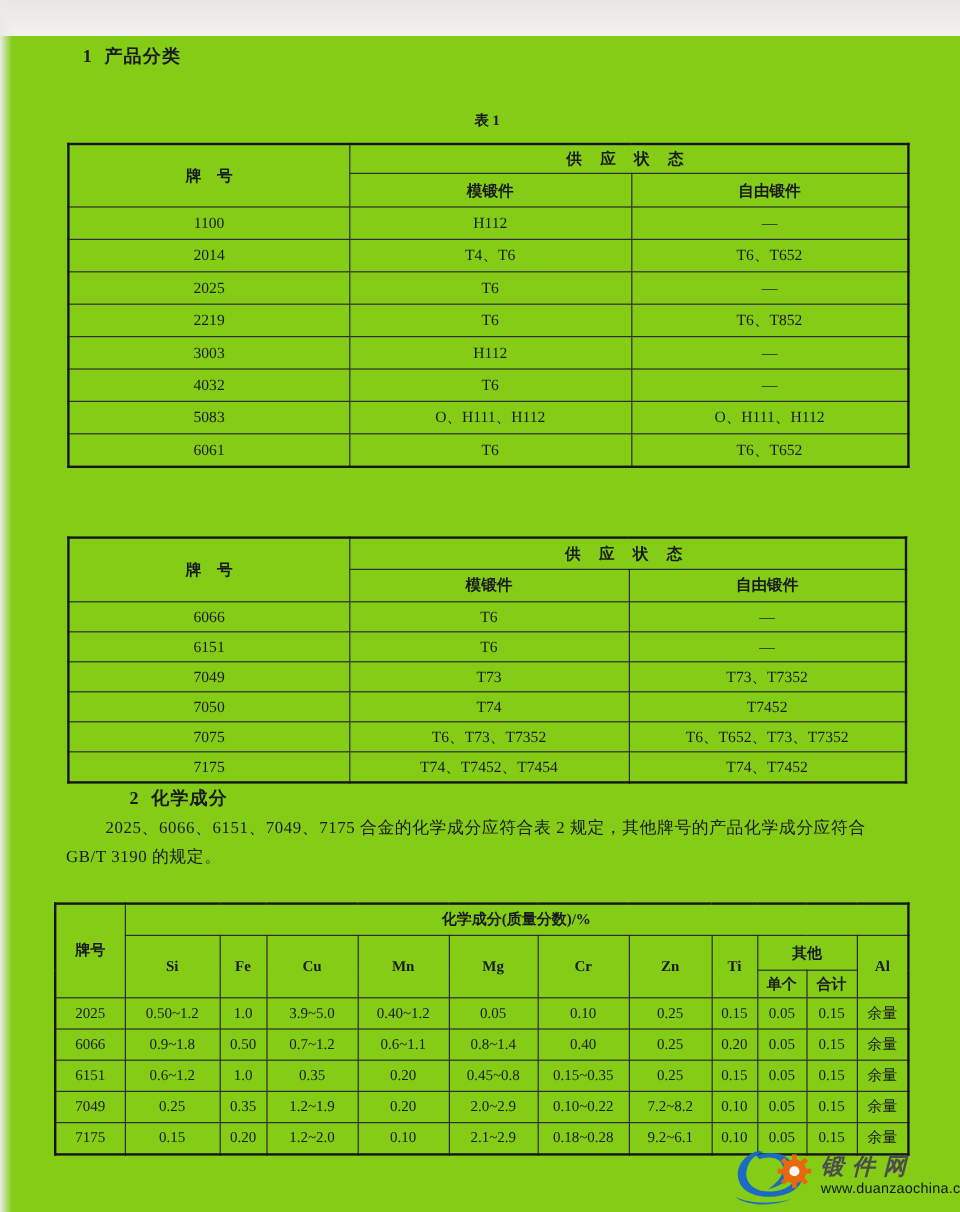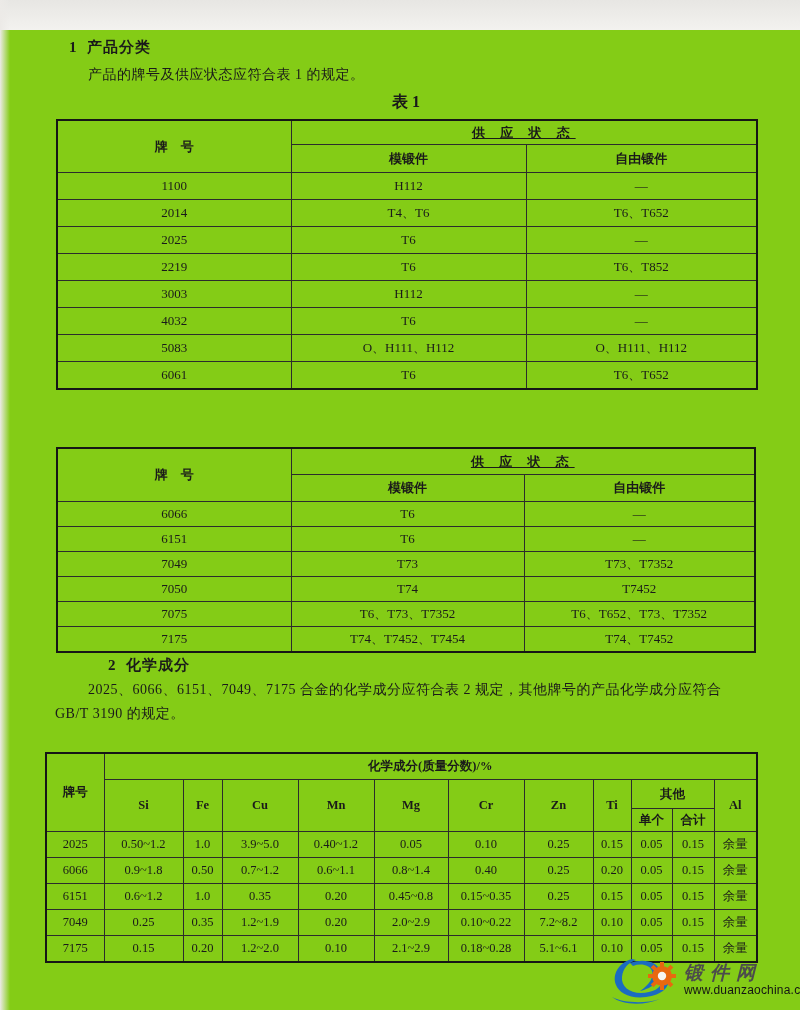--- a/index.html
+++ b/index.html
@@ -12,58 +12,57 @@
   .page::before{
     content:"";position:absolute;left:0;top:0;right:0;height:30px;
     background:linear-gradient(#e7e6e3,#f3f2ef);pointer-events:none;
   }
   .page::after{
     content:"";position:absolute;left:0;top:0;bottom:0;width:10px;
     background:linear-gradient(90deg,#eceae7,rgba(246,245,242,0));pointer-events:none;
   }
   .sec-heading{position:absolute;font-size:15px;font-weight:bold;white-space:pre;letter-spacing:1px;}
   .body-text{position:absolute;font-size:14px;white-space:pre;letter-spacing:0.5px;}
-  .tbl-caption{position:absolute;text-align:center;font-weight:bold;font-size:16px;}
+  .tbl-caption{position:absolute;text-align:center;font-weight:bold;font-size:12px;}
 
   table{position:absolute;border-collapse:collapse;table-layout:fixed;border:2px solid #161616;}
   th,td{border:1px solid #2c2c2c;text-align:center;vertical-align:middle;padding:0;
         font-weight:normal;font-size:13px;overflow:hidden;white-space:pre;}
   thead th{font-weight:bold;}
 
   .t1 .hr1 th{height:23px;}
   .t1 .hr2 th{height:27px;}
   .t1 tbody td{height:26px;}
 
   .t1b .hr1 th{height:25px;}
   .t1b .hr2 th{height:26px;}
   .t1b tbody td{height:24px;}
 
   .t2 th,.t2 td{font-size:12.5px;}
   .t2 .hr1 th{height:25px;}
   .t2 .hr2 th{height:28px;}
   .t2 .hr3 th{height:22px;}
   .t2 tbody td{height:25px;}
 
-  .th-supply{letter-spacing:6px;text-decoration:underline;}
+  .th-supply{letter-spacing:6px;}
 
   .logo{position:absolute;left:610px;top:954px;width:192px;height:52px;
         display:flex;align-items:center;}
   .logo-mark{flex:0 0 auto;}
   .logo-text{margin-left:2px;display:flex;flex-direction:column;align-items:flex-start;}
   .logo-name{font-size:19px;font-weight:bold;color:#4c4c4c;letter-spacing:7px;line-height:1.05;font-style:italic;}
   .logo-url{font-family:"Liberation Sans","DejaVu Sans",sans-serif;font-size:12px;color:#141414;margin-top:1px;letter-spacing:0.2px;}
 </style>
 </head>
 <body>
 
 <div class="page">
 
   <div class="sec-heading" style="left:69px;top:38px;">1  产品分类</div>
 
-  <div class="body-text" style="left:88px;top:66px;">产品的牌号及供应状态应符合表 1 的规定。</div>
 
   <div class="tbl-caption" style="left:56px;top:92px;width:700px;">表 1</div>
 
   <table class="t1" style="left:56px;top:119px;width:700px;">
     <colgroup>
         <col style="width:234px">
         <col style="width:235px">
         <col style="width:231px">
       </colgroup>
     <thead>
@@ -271,21 +270,21 @@
           <td>余量</td>
         </tr>
         <tr>
           <td>7175</td>
           <td>0.15</td>
           <td>0.20</td>
           <td>1.2~2.0</td>
           <td>0.10</td>
           <td>2.1~2.9</td>
           <td>0.18~0.28</td>
-          <td>5.1~6.1</td>
+          <td>9.2~6.1</td>
           <td>0.10</td>
           <td>0.05</td>
           <td>0.15</td>
           <td>余量</td>
         </tr>
       </tbody>
   </table>
 
   <div class="logo">
     <svg class="logo-mark" width="72" height="50" viewBox="0 0 72 50" xmlns="http://www.w3.org/2000/svg">

